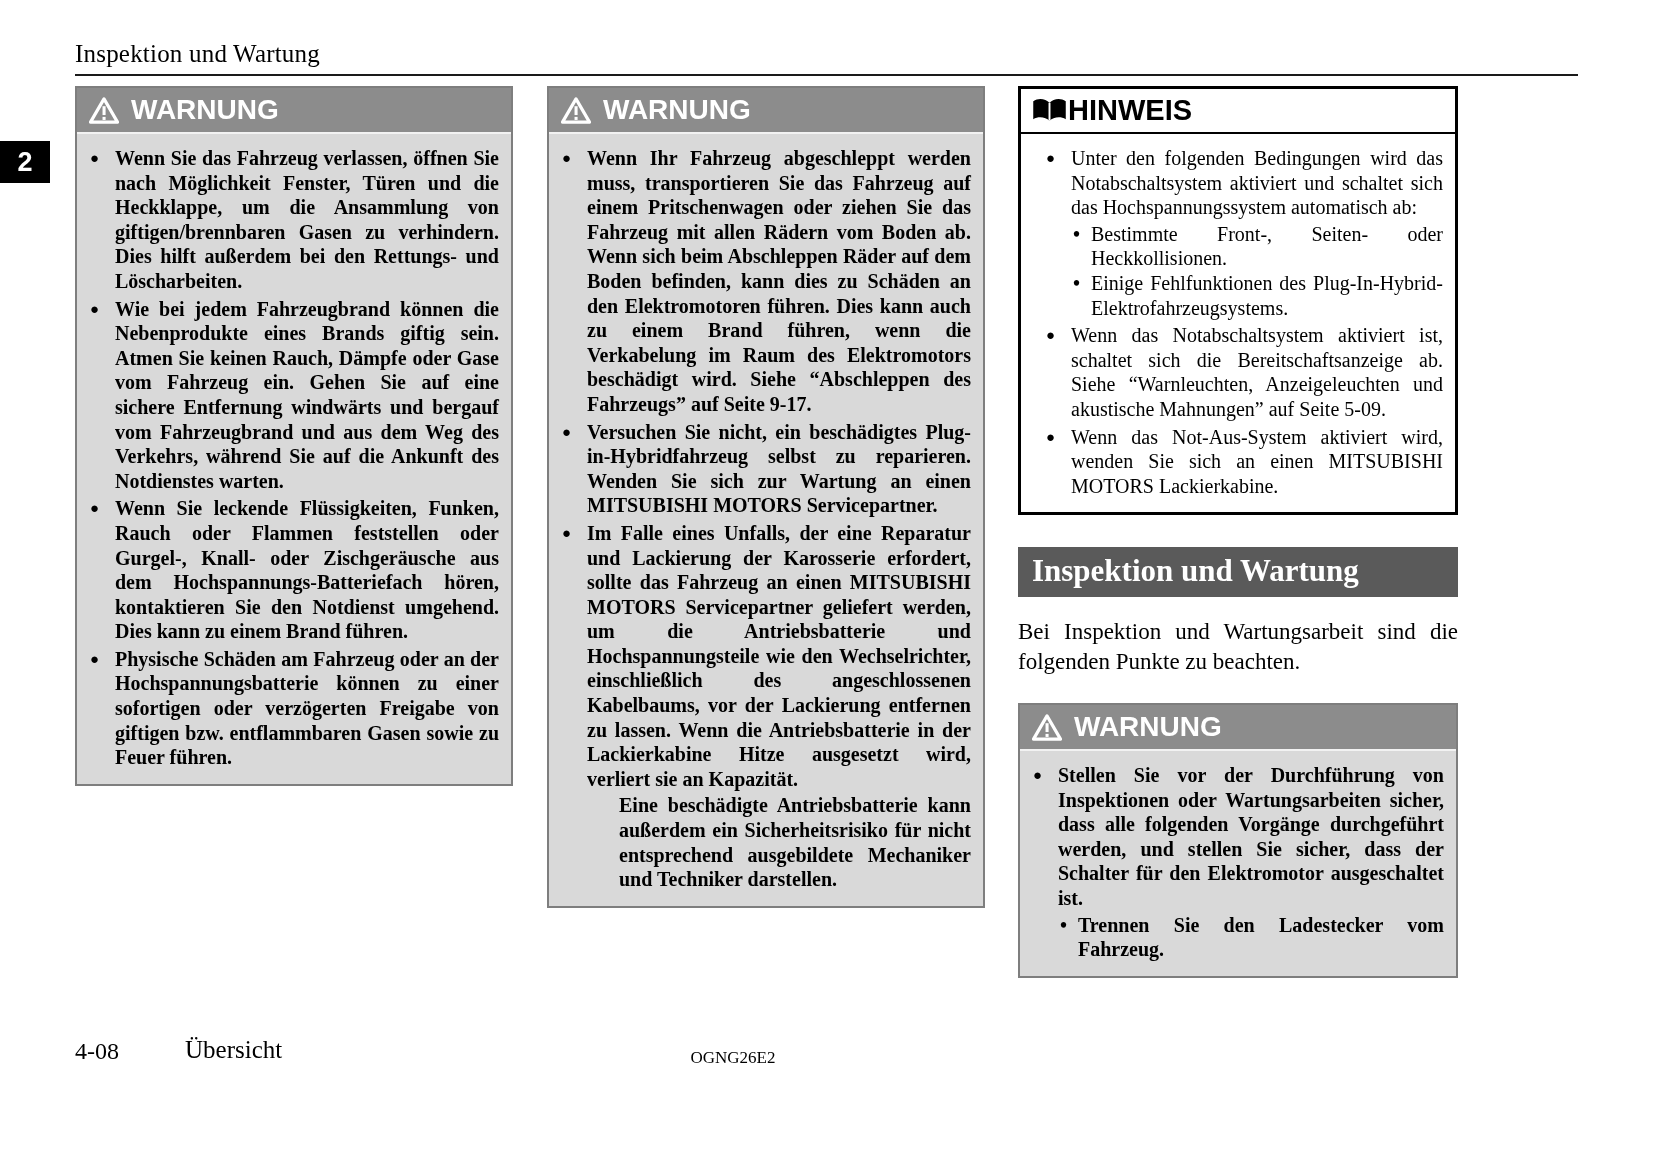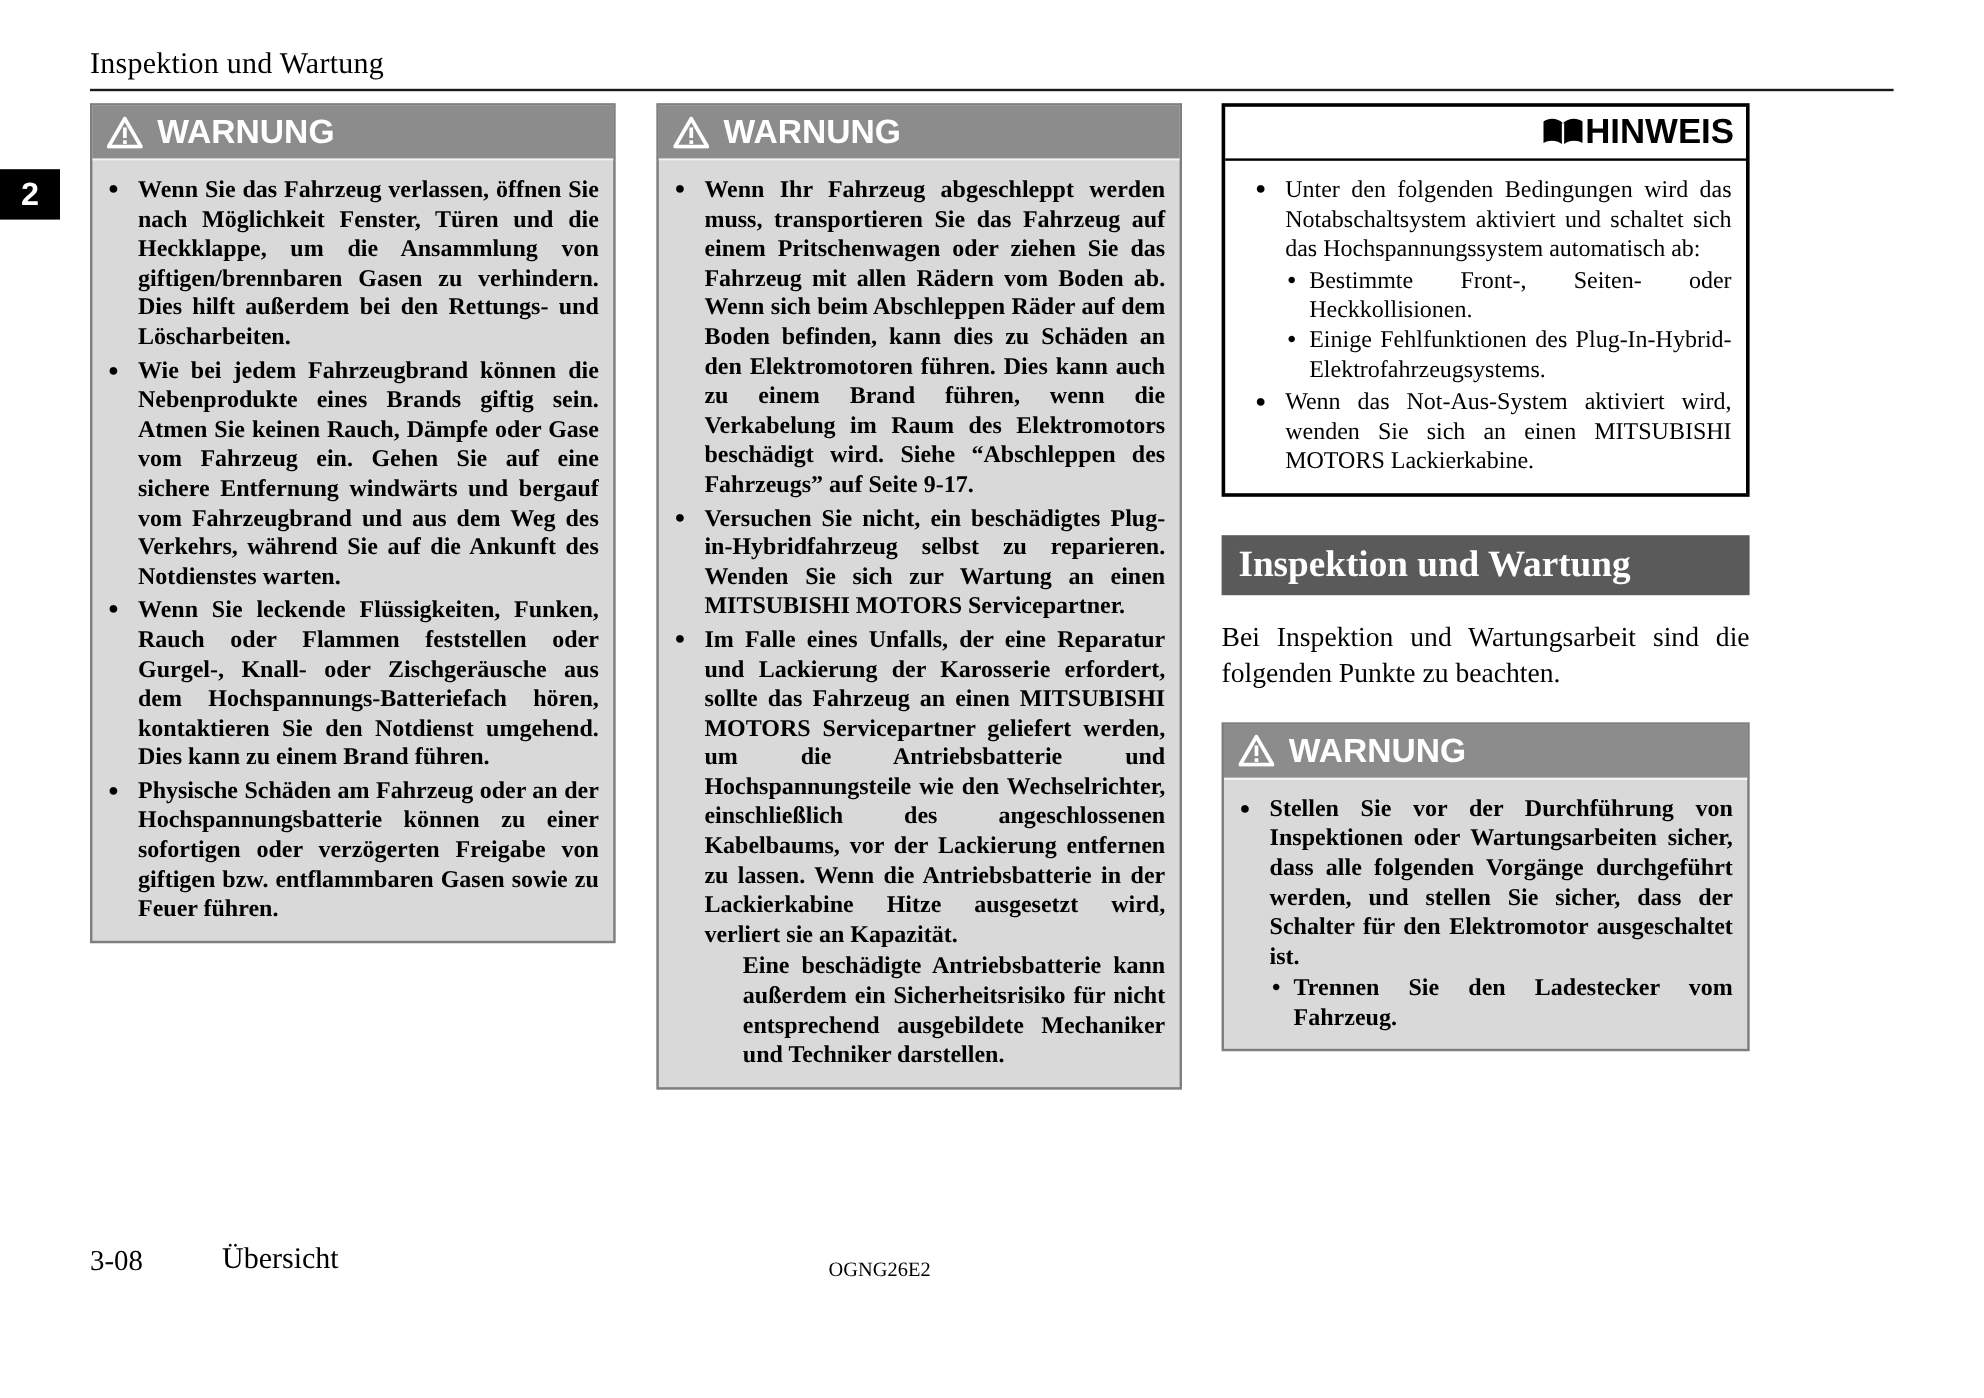--- a/index.html
+++ b/index.html
@@ -66,21 +66,20 @@
   ul.sub-list > li::before { content:"•"; position:absolute; left:2px; top:0; font-weight:bold; }
   .bold-sub > li { font-weight:bold; }
 
   
   .notebox { border:3px solid #000; background:#fff; }
   .notebox-header {
     display:flex; align-items:center; gap:0;
     padding:5px 10px;
     font-family:"Liberation Sans", sans-serif; font-weight:bold; font-size:29px;
     border-bottom:2px solid #000;
-    justify-content:flex-end;
   }
   .notebox-body { padding:12px 12px 14px 24px; }
   .notebox ul.bullet-list > li { font-weight:normal; }
   .notebox ul.sub-list > li { font-weight:normal; }
 
   
   .section-bar {
     margin-top:32px;
     background:#5a5a5a; color:#fff;
     font-weight:bold; font-size:31px;
@@ -170,20 +169,21 @@
     </div>
     <div class="notebox-body">
       <ul class="bullet-list">
         <li>
           <div>Unter den folgenden Bedingungen wird das Notabschaltsystem aktiviert und schaltet sich das Hochspannungssystem automatisch ab:</div>
           <ul class="sub-list">
             <li>Bestimmte Front-, Seiten- oder Heckkollisionen.</li>
             <li>Einige Fehlfunktionen des Plug-In-Hybrid-Elektrofahrzeugsystems.</li>
           </ul>
         </li>
+        <li>Wenn das Notabschaltsystem aktiviert ist, schaltet sich die Bereitschaftsanzeige ab. Siehe “Warnleuchten, Anzeigeleuchten und akustische Mahnungen” auf Seite 5-09.</li>
         <li>Wenn das Not-Aus-System aktiviert wird, wenden Sie sich an einen MITSUBISHI MOTORS Lackierkabine.</li>
       </ul>
     </div>
   </div>
 
   <div class="section-bar">Inspektion und Wartung</div>
 
   <div class="section-intro">Bei Inspektion und Wartungsarbeit sind die folgenden Punkte zu beachten.</div>
 
   <div class="warnbox">
@@ -204,15 +204,15 @@
           <ul class="sub-list bold-sub">
             <li>Trennen Sie den Ladestecker vom Fahrzeug.</li>
           </ul>
         </li>
       </ul>
     </div>
   </div>
 
 </div>
 
-<div class="footer-page">3-08</div>
+<div class="footer-page">4-08</div>
 <div class="footer-section">Übersicht</div>
 <div class="footer-code">OGNG26E2</div>
 
 </body></html>

